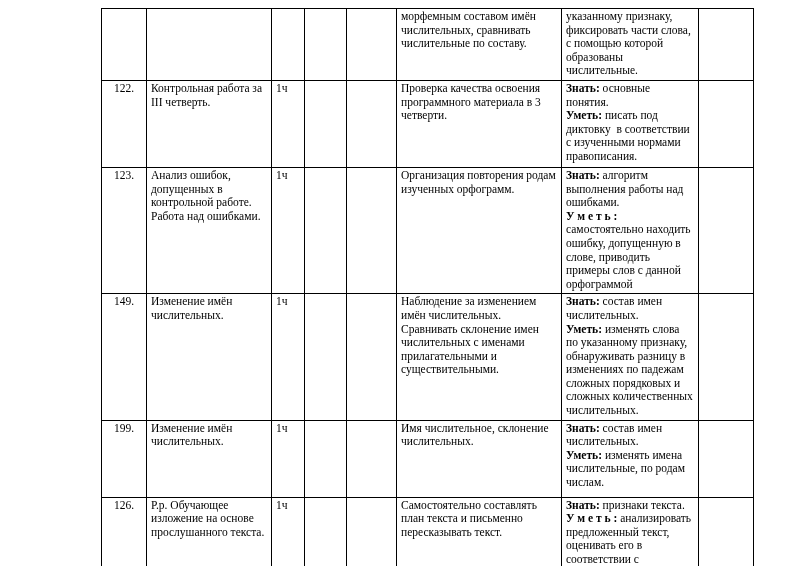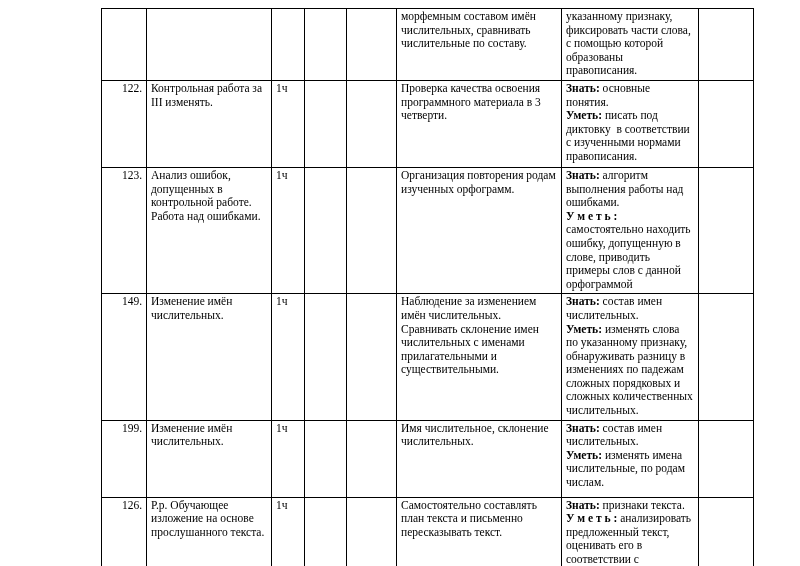--- a/index.html
+++ b/index.html
@@ -22,21 +22,21 @@
   table.doc td{
     border:1px solid #000;
     vertical-align:top;
     padding:1px 4px 2px 4px;
     font-size:11.5px;
     line-height:13.6px;
     white-space:pre-wrap;
     word-wrap:break-word;
     overflow:hidden;
   }
-  td.num{text-align:right;padding-left:2px;padding-right:2px;}
+  td.num{text-align:center;padding-left:2px;padding-right:2px;}
   td.hours{padding-left:3px;padding-right:1px;}
   .b{font-weight:bold;}
 </style>
 </head>
 <body>
 
 <div class="page">
   <table class="doc">
     <colgroup>
       <col style="width:45px">
@@ -50,27 +50,27 @@
     </colgroup>
     <tbody>
 
       <tr style="height:57px">
         <td class="num"></td>
         <td></td>
         <td class="hours"></td>
         <td></td>
         <td></td>
         <td>морфемным составом имён числительных, сравнивать числительные по составу.</td>
-        <td><span>указанному признаку, фиксировать части слова, с помощью которой образованы правописания.</span></td>
+        <td><span>указанному признаку, фиксировать части слова, с помощью которой образованы числительные.</span></td>
         <td></td>
       </tr>
 
       <tr style="height:87px">
         <td class="num">122.</td>
-        <td>Контрольная работа за III изменять.</td>
+        <td>Контрольная работа за III четверть.</td>
         <td class="hours">1ч</td>
         <td></td>
         <td></td>
         <td>Проверка качества освоения программного материала в 3 четверти.</td>
         <td><span class="b">Знать: </span><span>основные понятия.
 </span><span class="b">Уметь: </span><span>писать под диктовку  в соответствии с изученными нормами правописания.</span></td>
         <td></td>
       </tr>
 
       <tr style="height:110px">

